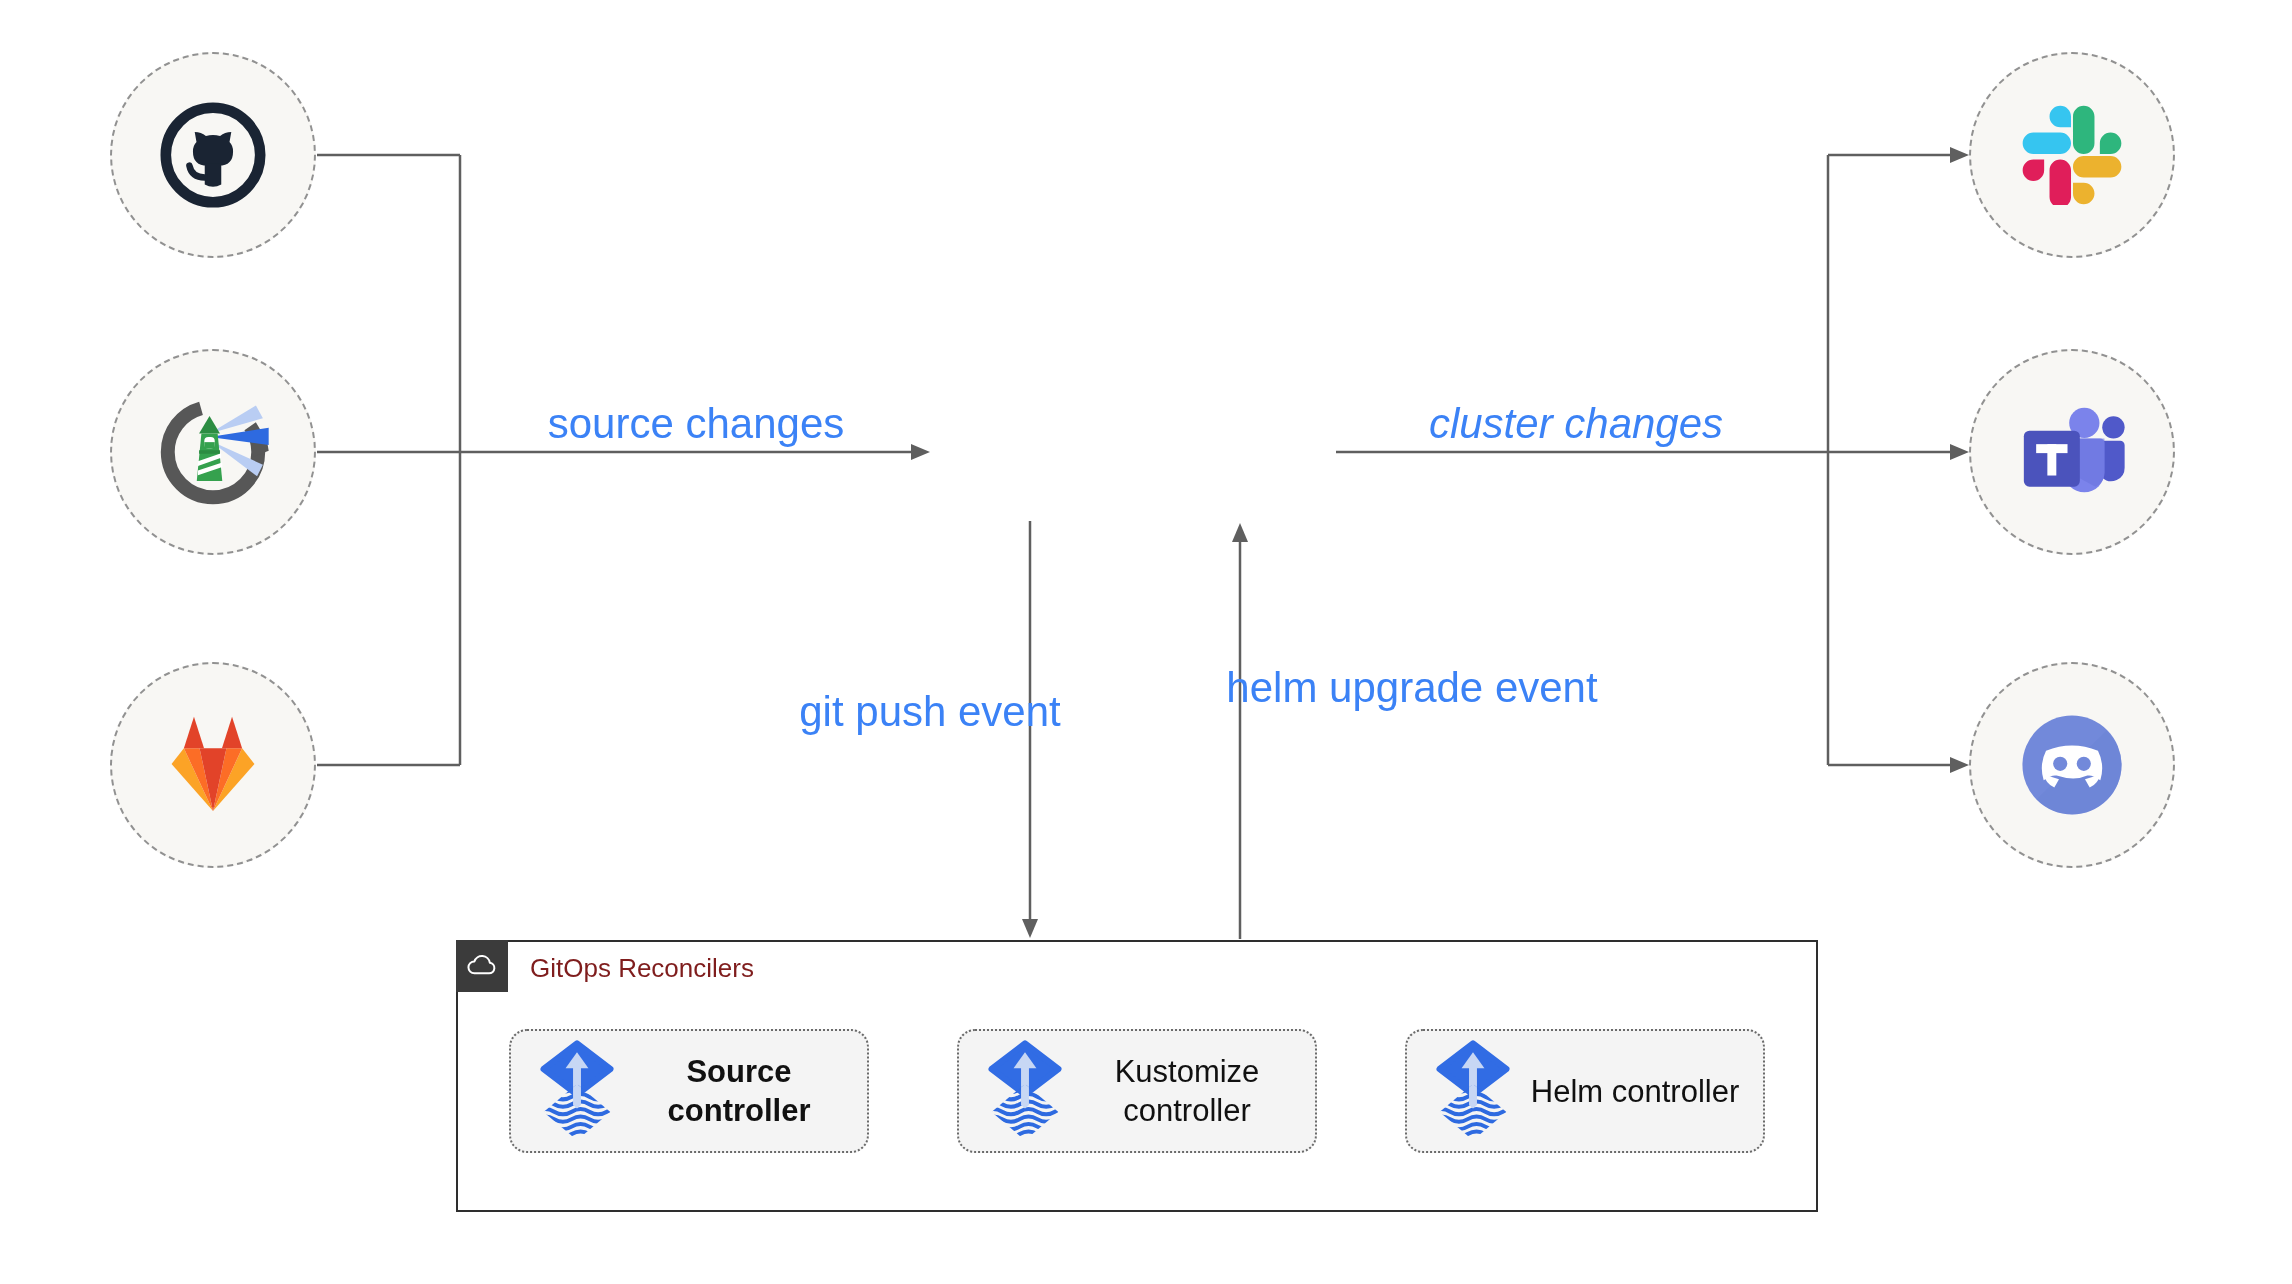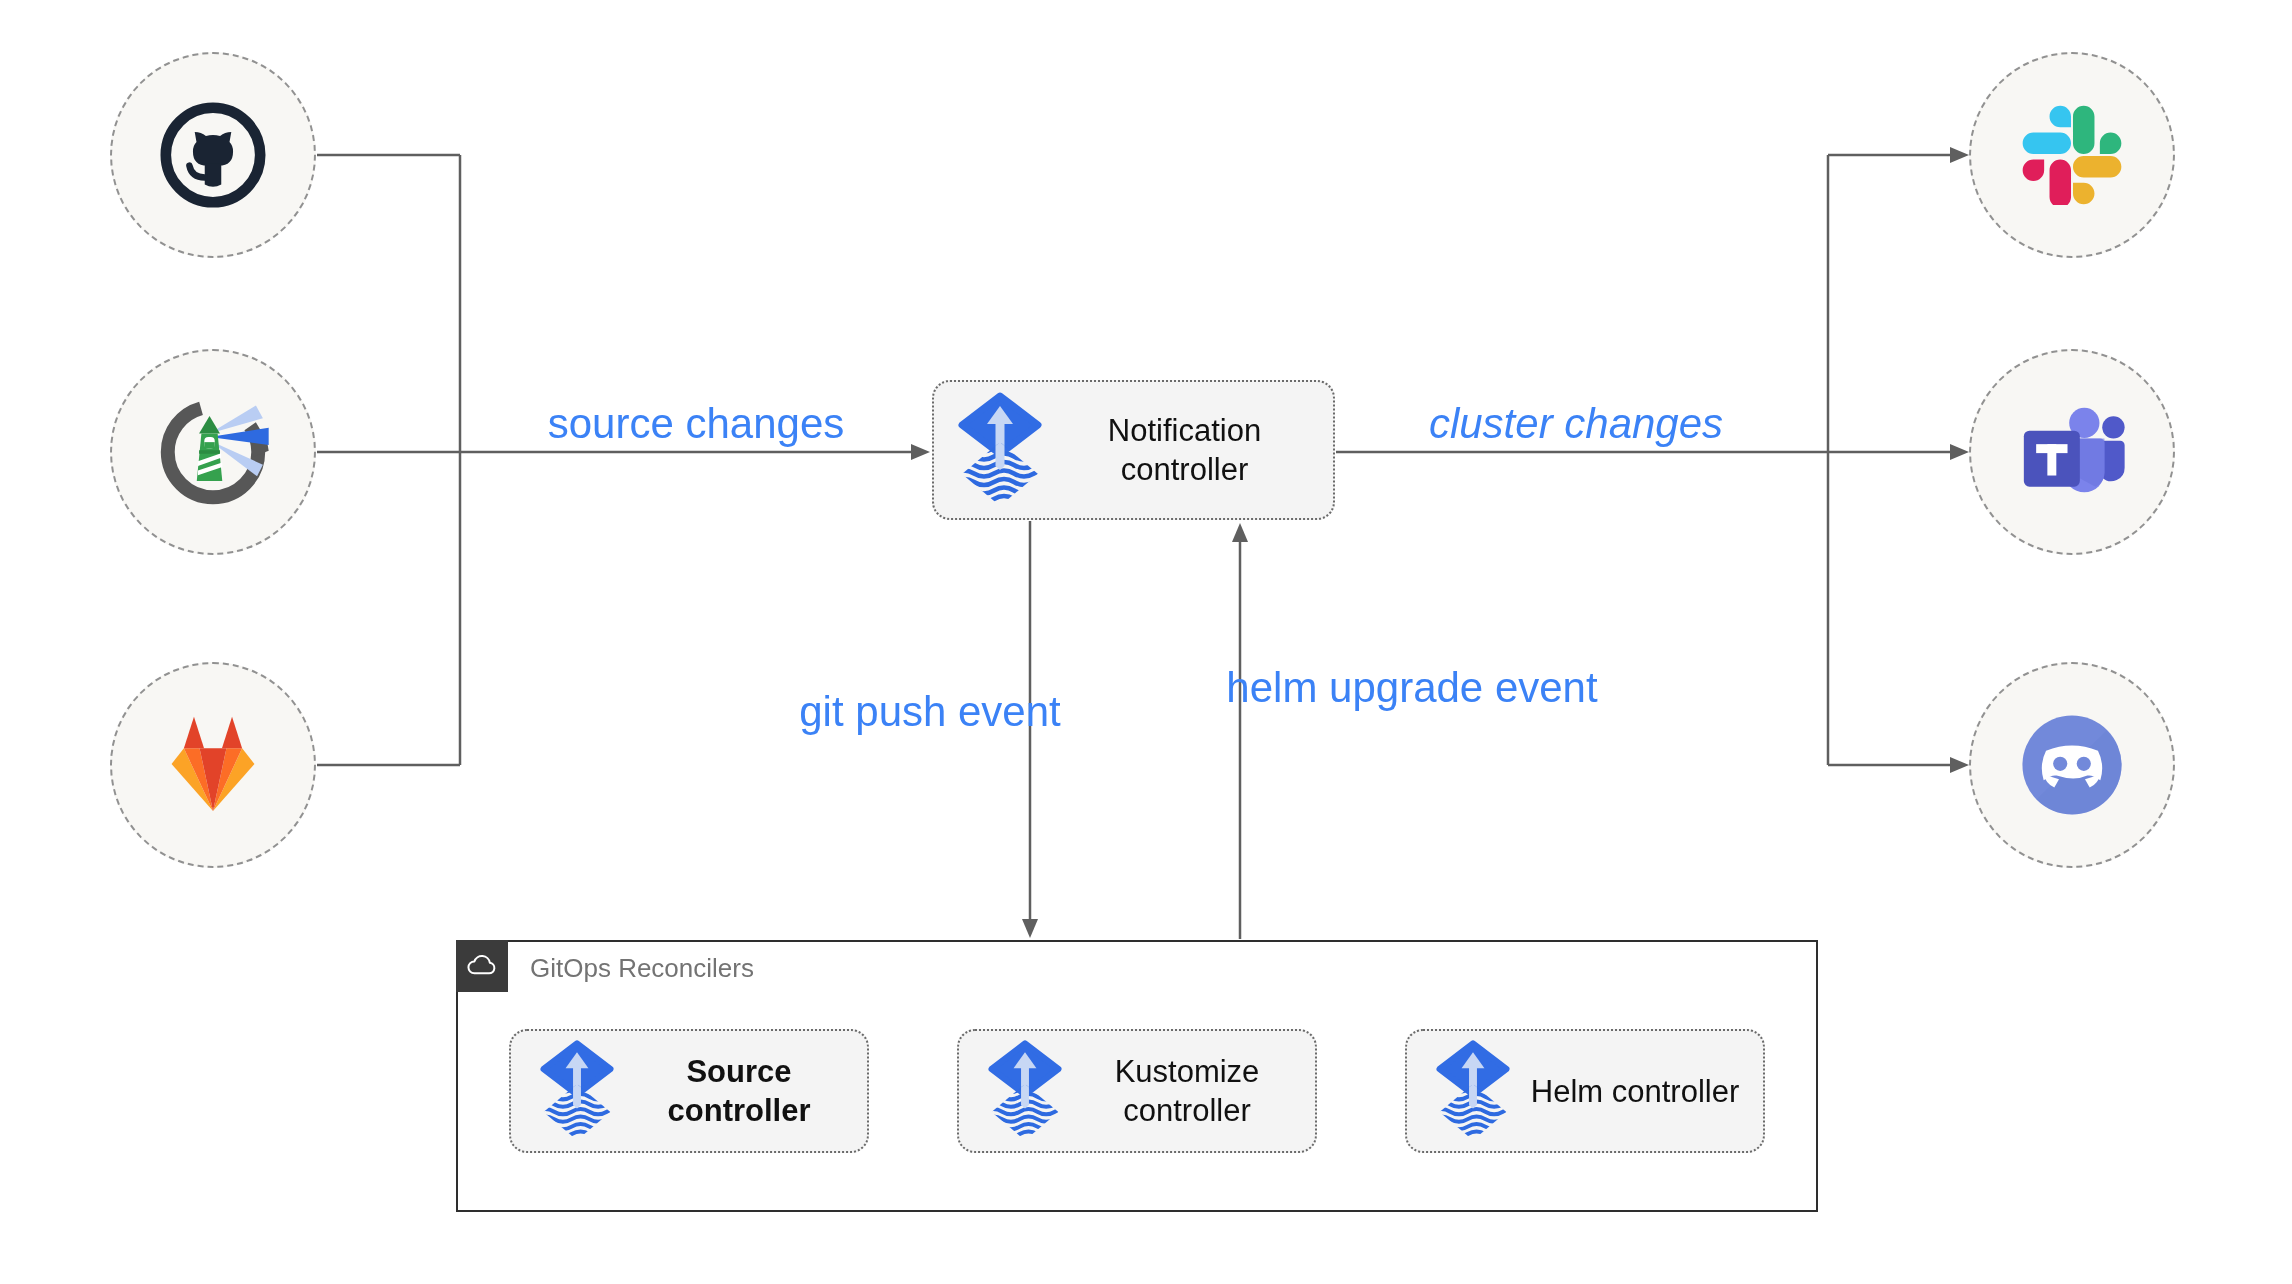--- a/index.html
+++ b/index.html
@@ -27,21 +27,21 @@
   
   .group{
     position:absolute;box-sizing:border-box;border:2px solid #2e2e2e;background:#ffffff;
   }
   .group-chip{
     position:absolute;left:-2px;top:-2px;width:52px;height:52px;background:#3b3b3b;
     display:flex;align-items:center;justify-content:center;
   }
   .group-label{
     position:absolute;left:72px;top:0;height:52px;display:flex;align-items:center;
-    font-size:26px;color:#737373;white-space:nowrap;
+    font-size:26px;color:#7f1d1d;white-space:nowrap;
   }
   
   .edge-label{
     position:absolute;transform:translate(-50%,-50%);font-size:42px;color:#3b82f6;white-space:nowrap;
   }
   .connector-layer{position:absolute;left:0;top:0;}
   .defs-holder{position:absolute;width:0;height:0;overflow:hidden;}
 </style>
 </head>
 <body>
@@ -200,26 +200,20 @@
       <circle cx="50" cy="50" r="42" fill="#7289DA"></circle>
       <path d="M92 50 A42 42 0 0 1 20 79 L79 21 A42 42 0 0 1 92 50 Z" fill="#6c83d6" opacity="0.55"></path>
       <path d="M28 38 q22 -9 44 0 q6 12 2 25 q-7 -5 -11 -4 q-11 5 -26 0 q-4 -1 -11 4 q-4 -13 2 -25 Z" fill="#ffffff"></path>
       <path d="M26 58 q2 8 9 11 l4 -7 Z" fill="#ffffff"></path>
       <path d="M74 58 q-2 8 -9 11 l-4 -7 Z" fill="#ffffff"></path>
       <circle cx="40" cy="49" r="6" fill="#7289DA"></circle>
       <circle cx="60" cy="49" r="6" fill="#7289DA"></circle>
     </svg>
   </div>
 
-  <div class="node" style="left:932px;top:380px;width:403px;height:140px;padding:0 14px 0 16px;">
-    <svg class="flux" width="100" height="116" viewBox="0 0 100 116">
-      <use href="#flux-sym"></use>
-    </svg>
-    <div class="node-label" style="max-width:250px;margin:0 auto;">Notification controller</div>
-  </div>
 
   <div class="edge-label" style="left:696px;top:424px;">source changes</div>
   <div class="edge-label" style="left:1576px;top:424px;font-style:italic;">cluster changes</div>
   <div class="edge-label" style="left:930px;top:712px;">git push event</div>
   <div class="edge-label" style="left:1412px;top:688px;">helm upgrade event</div>
 
   <div class="group" style="left:456px;top:940px;width:1362px;height:272px;">
     <div class="group-chip">
       <svg width="32" height="32" viewBox="0 0 24 24">
         <path d="M6.3 17.5 h11 a4 4 0 0 0 .6-7.95 a6 6 0 0 0 -11.6 -1 A4.3 4.3 0 0 0 6.3 17.5 Z" fill="none" stroke="#ffffff" stroke-width="1.5" stroke-linejoin="round"></path>

